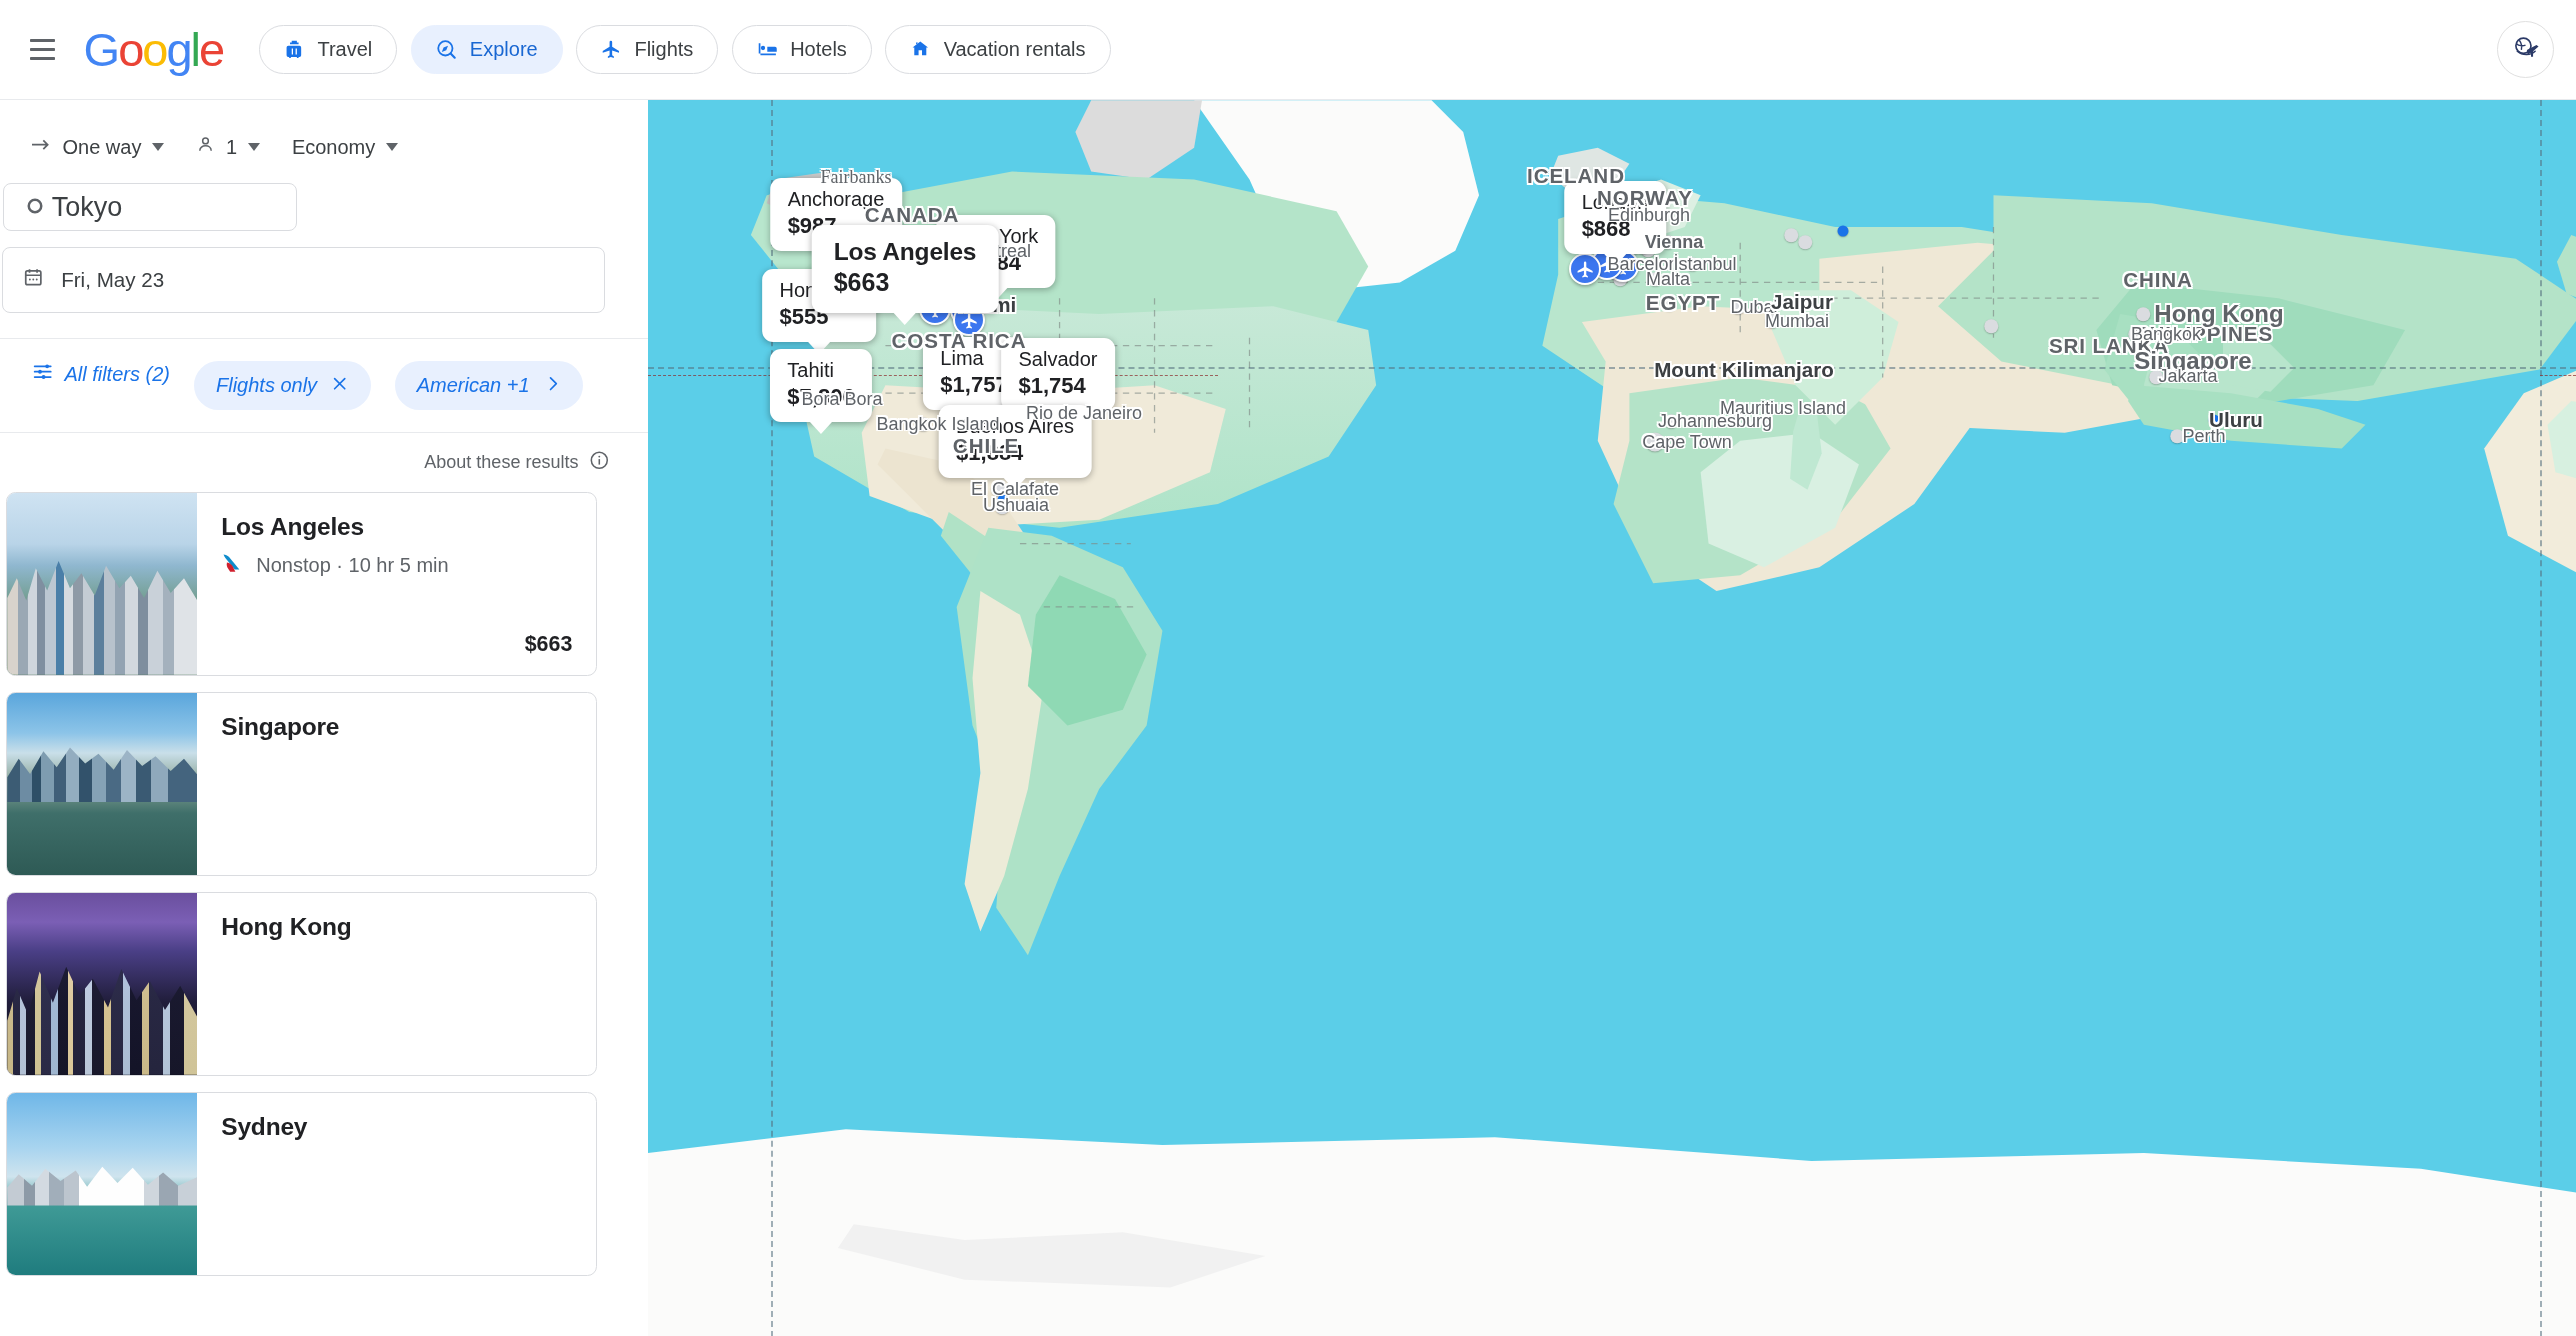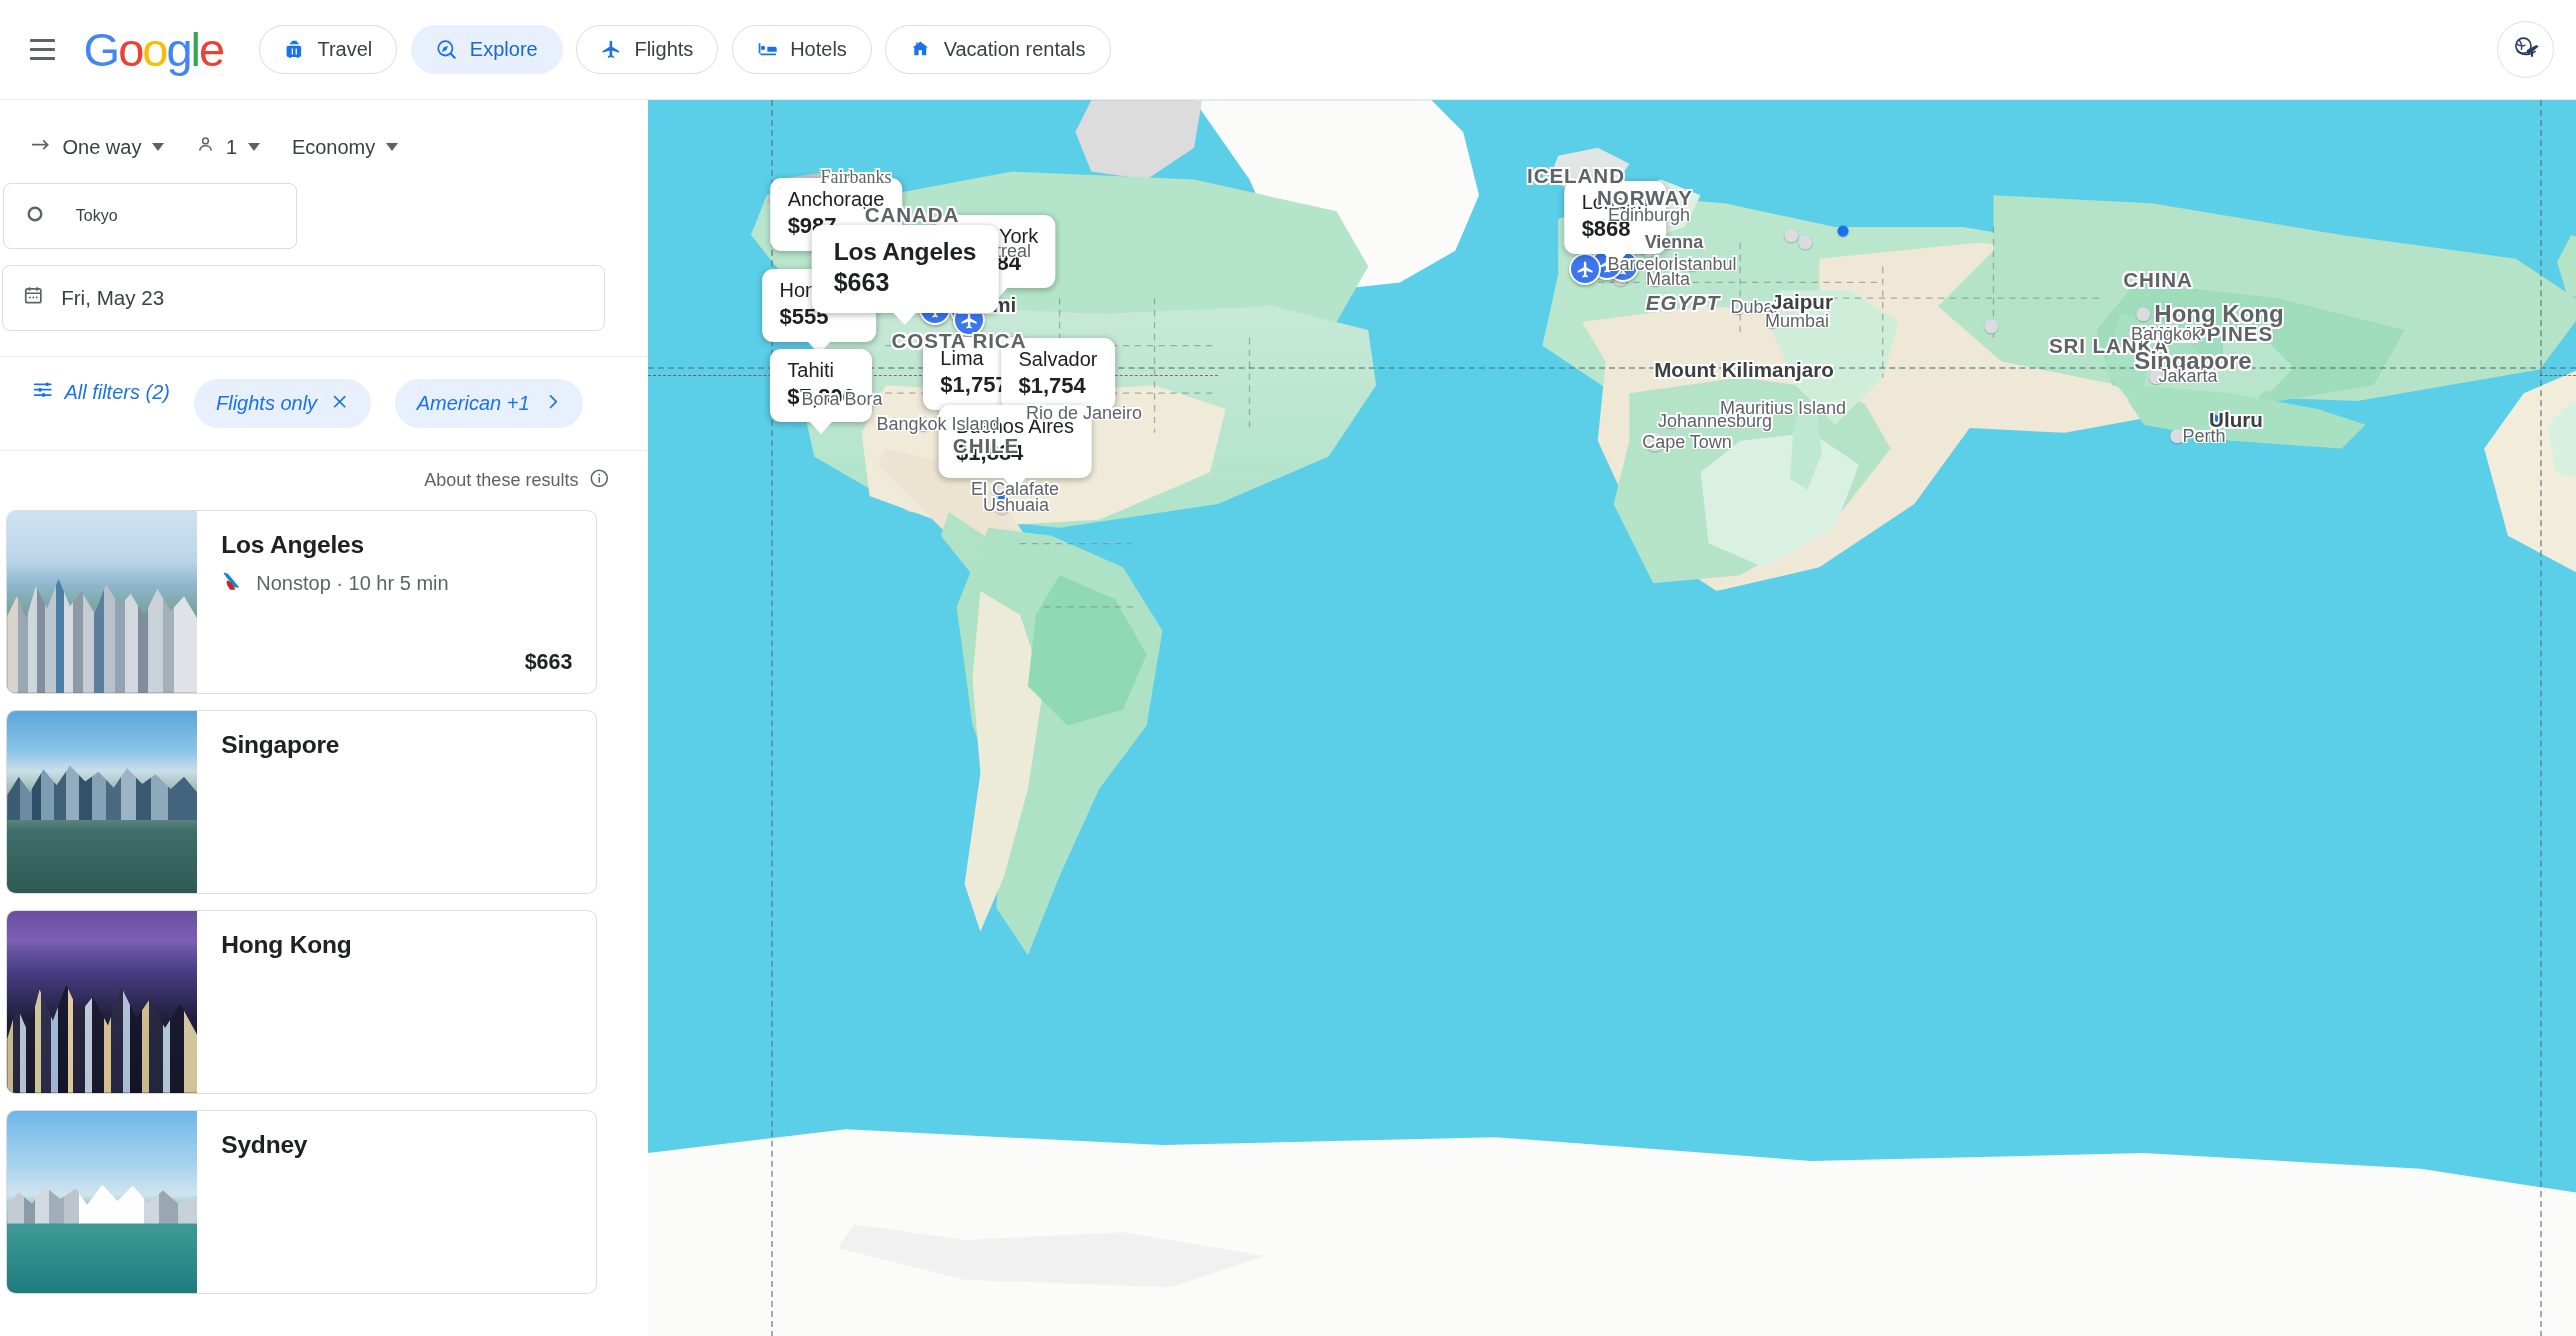--- a/index.html
+++ b/index.html
@@ -59,23 +59,23 @@
   .opts-row { display:flex; align-items:center; gap: 6.3px; padding: 25px 0 0 17.4px; }
   .opt {
     display:flex; align-items:center; gap:11px;
     height:44px; padding:0 12.7px; border-radius:6.3px;
     font-size:20px; color:#3c4043; cursor:pointer; white-space:nowrap;
   }
   .caret { width:0;height:0;border-left:6.3px solid transparent;border-right:6.3px solid transparent;border-top:8px solid #5f6368; }
 
   .fields-row { display:flex; gap: 16px; padding: 14.2px 0 0 0; margin-left:1.6px; }
   .field {
-    height: 66px; border:0.8px solid #dadce0; border-radius:8px;
-    display:flex; align-items:center; gap: 31px; padding: 0 20.6px;
-    font-size: 16px; color:#3c4043; background:#fff; cursor:text;
+    height: 48px; border:0.8px solid #dadce0; border-radius:8px;
+    display:flex; align-items:center; gap: 7px; padding: 0 20.6px;
+    font-size: 27px; color:#3c4043; background:#fff; cursor:text;
   }
   #field-origin { width: 294px; margin-left: 1.6px; }
   #field-dest   { width: 294px; }
   .field-date   { width: 603px; height:66px; margin: 16px 0 0 1.6px;
                   border:0.8px solid #dadce0; border-radius:8px;
                   display:flex; align-items:center; gap:17.4px; padding:0 20.6px;
                   font-size:20.6px; color:#3c4043; cursor:pointer;}
 
   .divider { width: 648px; height:0.8px; background:#e8eaed; margin-top: 25px; }
 
@@ -731,21 +731,21 @@
   <div class="callout" style="left:367px;top:305px;">
     <div class="c-city">Buenos Aires</div>
     <div class="c-price">$1,884</div>
   </div>
 
   <div id="map-labels">
       <div class="lbl country" style="left: 928px; top: 76px;">ICELAND</div>
       <div class="lbl country" style="left: 997px; top: 98px;">NORWAY</div>
       <div class="lbl country" style="left: 264px; top: 115px;">CANADA</div>
       <div class="lbl country" style="left: 1510px; top: 180px;">CHINA</div>
-      <div class="lbl country" style="left: 1035px; top: 203px; font-style: italic;">EGYPT</div>
+      <div class="lbl country" style="left: 1035px; top: 203px;">EGYPT</div>
       <div class="lbl country" style="left: 311px; top: 241px;">COSTA RICA</div>
       <div class="lbl country" style="left: 338px; top: 346px;">CHILE</div>
       <div class="lbl country" style="left: 1461px; top: 246px;">SRI LANKA</div>
       <div class="lbl country" style="left: 1556px; top: 234px;">PHILIPPINES</div>
       <div class="lbl" style="left: 208px; top: 77px; font-family: Liberation Serif, serif;">Fairbanks</div>
       <div class="lbl" style="left: 232px; top: 157px;">Vancouver</div>
       <div class="lbl" style="left: 348px; top: 151px;">Montreal</div>
       <div class="lbl city-dark" style="left: 339px; top: 205px;">Miami</div>
       <div class="lbl" style="left: 1001px; top: 115px;">Edinburgh</div>
       <div class="lbl" style="left: 1026px; top: 142px; font-weight: bold;">Vienna</div>

